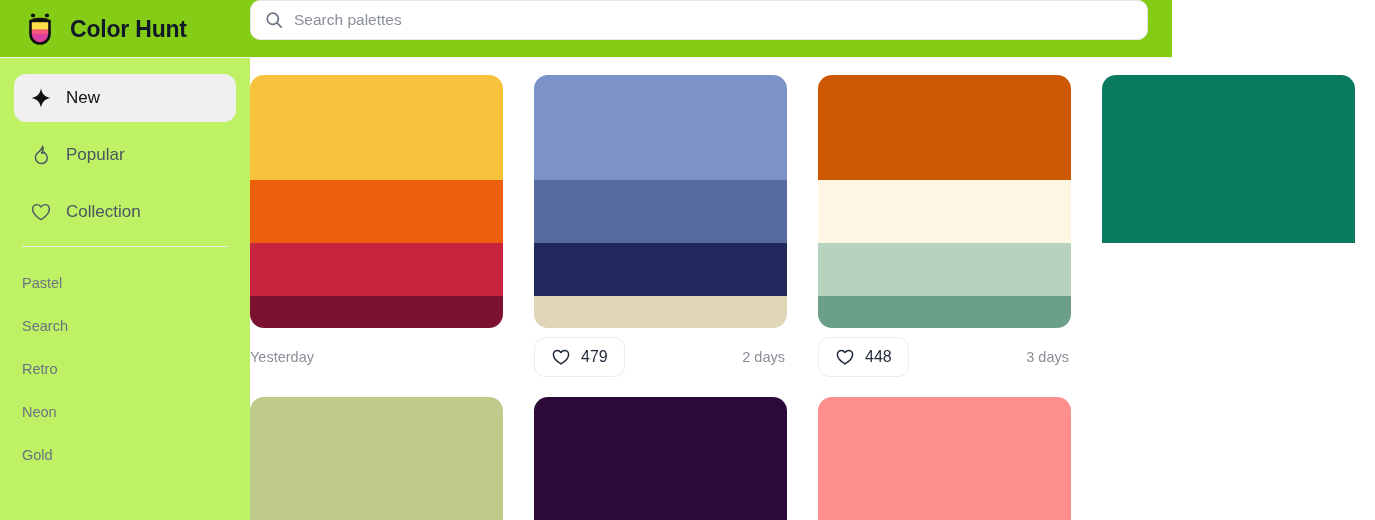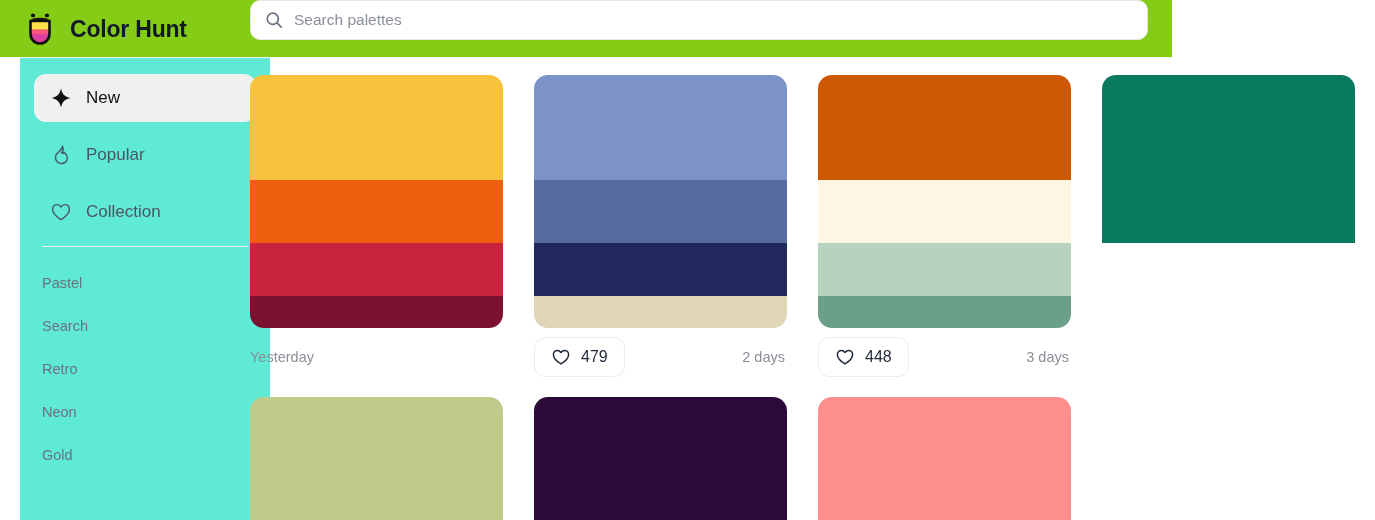--- a/index.html
+++ b/index.html
@@ -92,22 +92,21 @@
   }
   .search-input::placeholder { color: #8a8f98; }
 
   
   .sidebar {
     position: absolute;
     top: 58px; left: 0;
     width: 250px;
     height: 462px;
     padding: 16px 0 0 0;
-    background: #5eead4;
-    margin-left: 20px;
+    background: #bef264;
   }
 
   .nav-list { padding: 0 14px; }
 
   .nav-item {
     height: 48px;
     display: flex;
     align-items: center;
     gap: 14px;
     padding: 0 16px;

